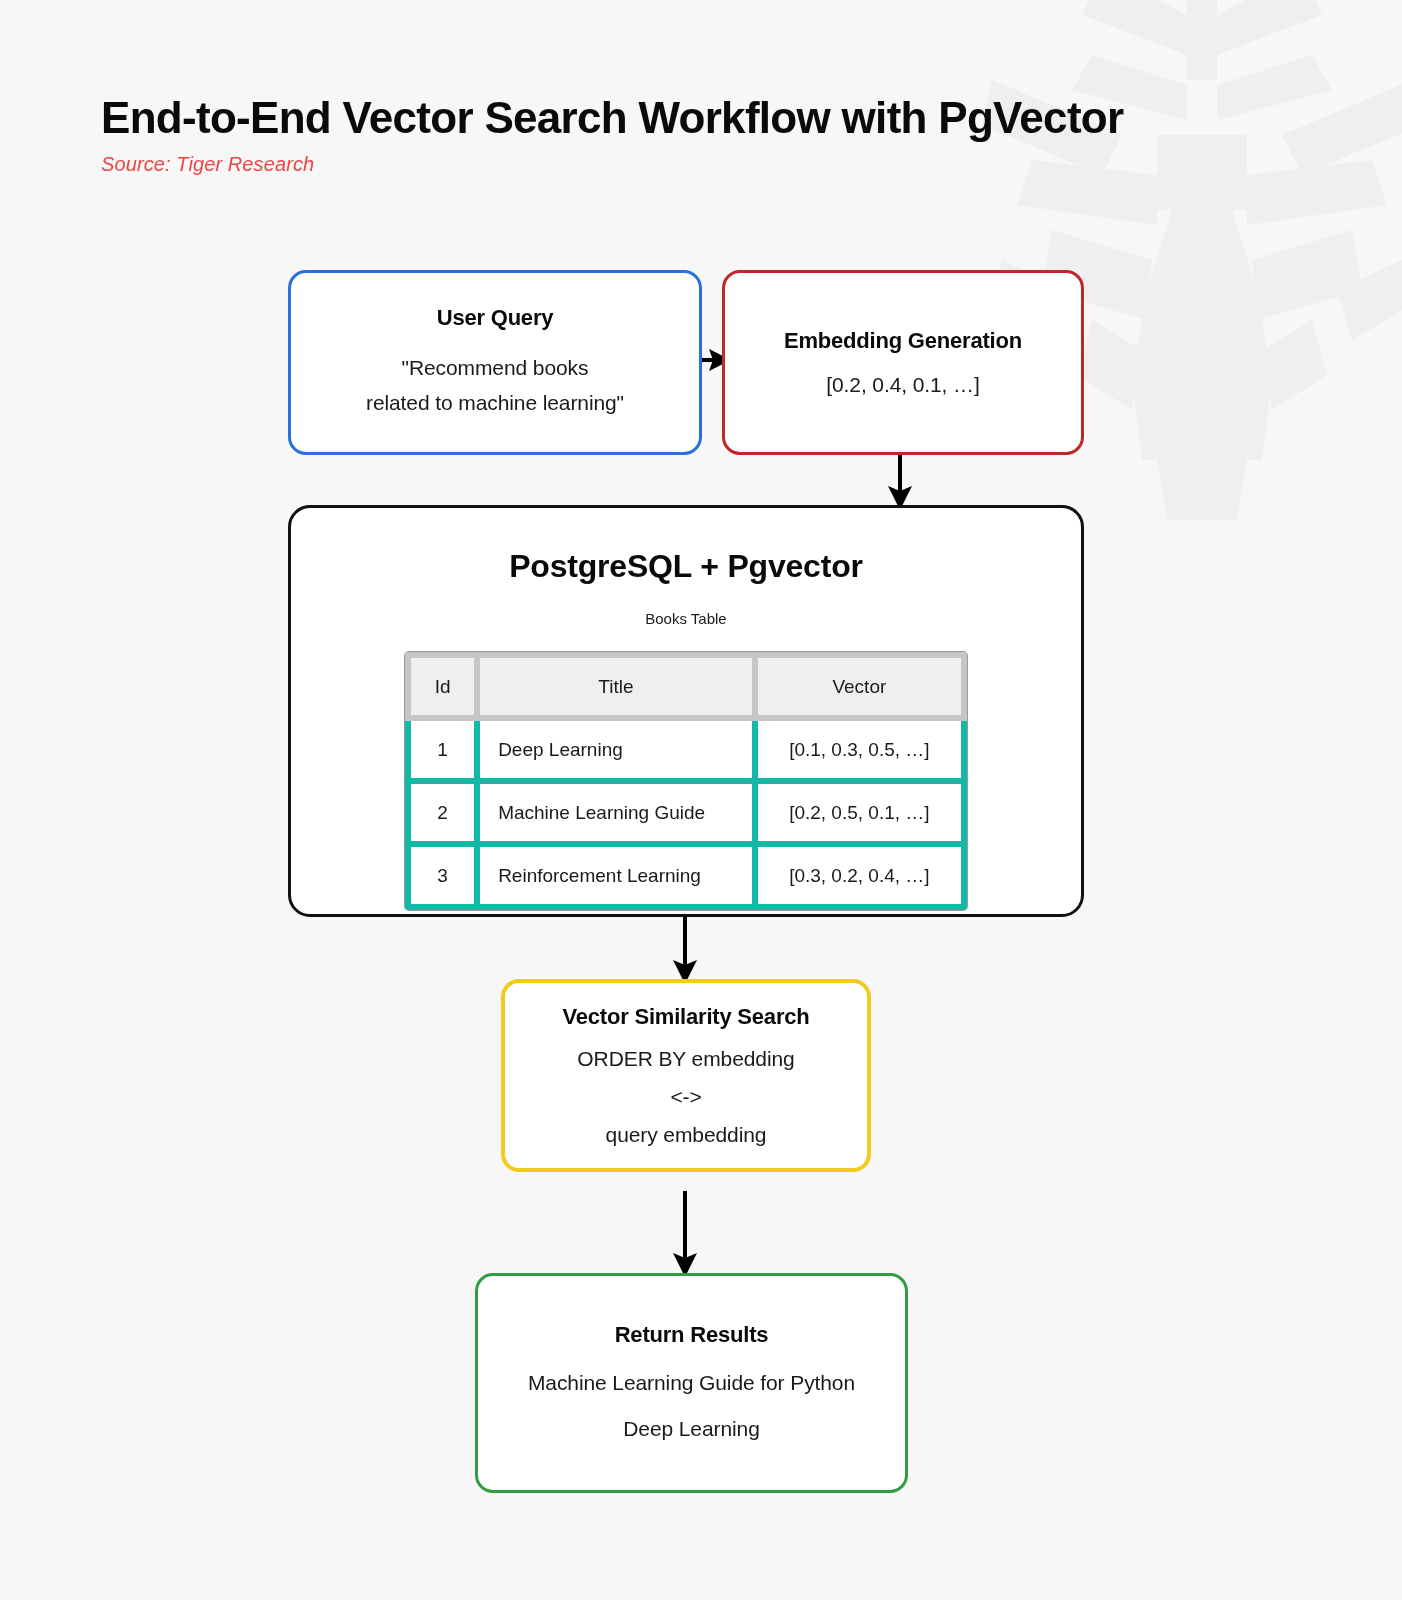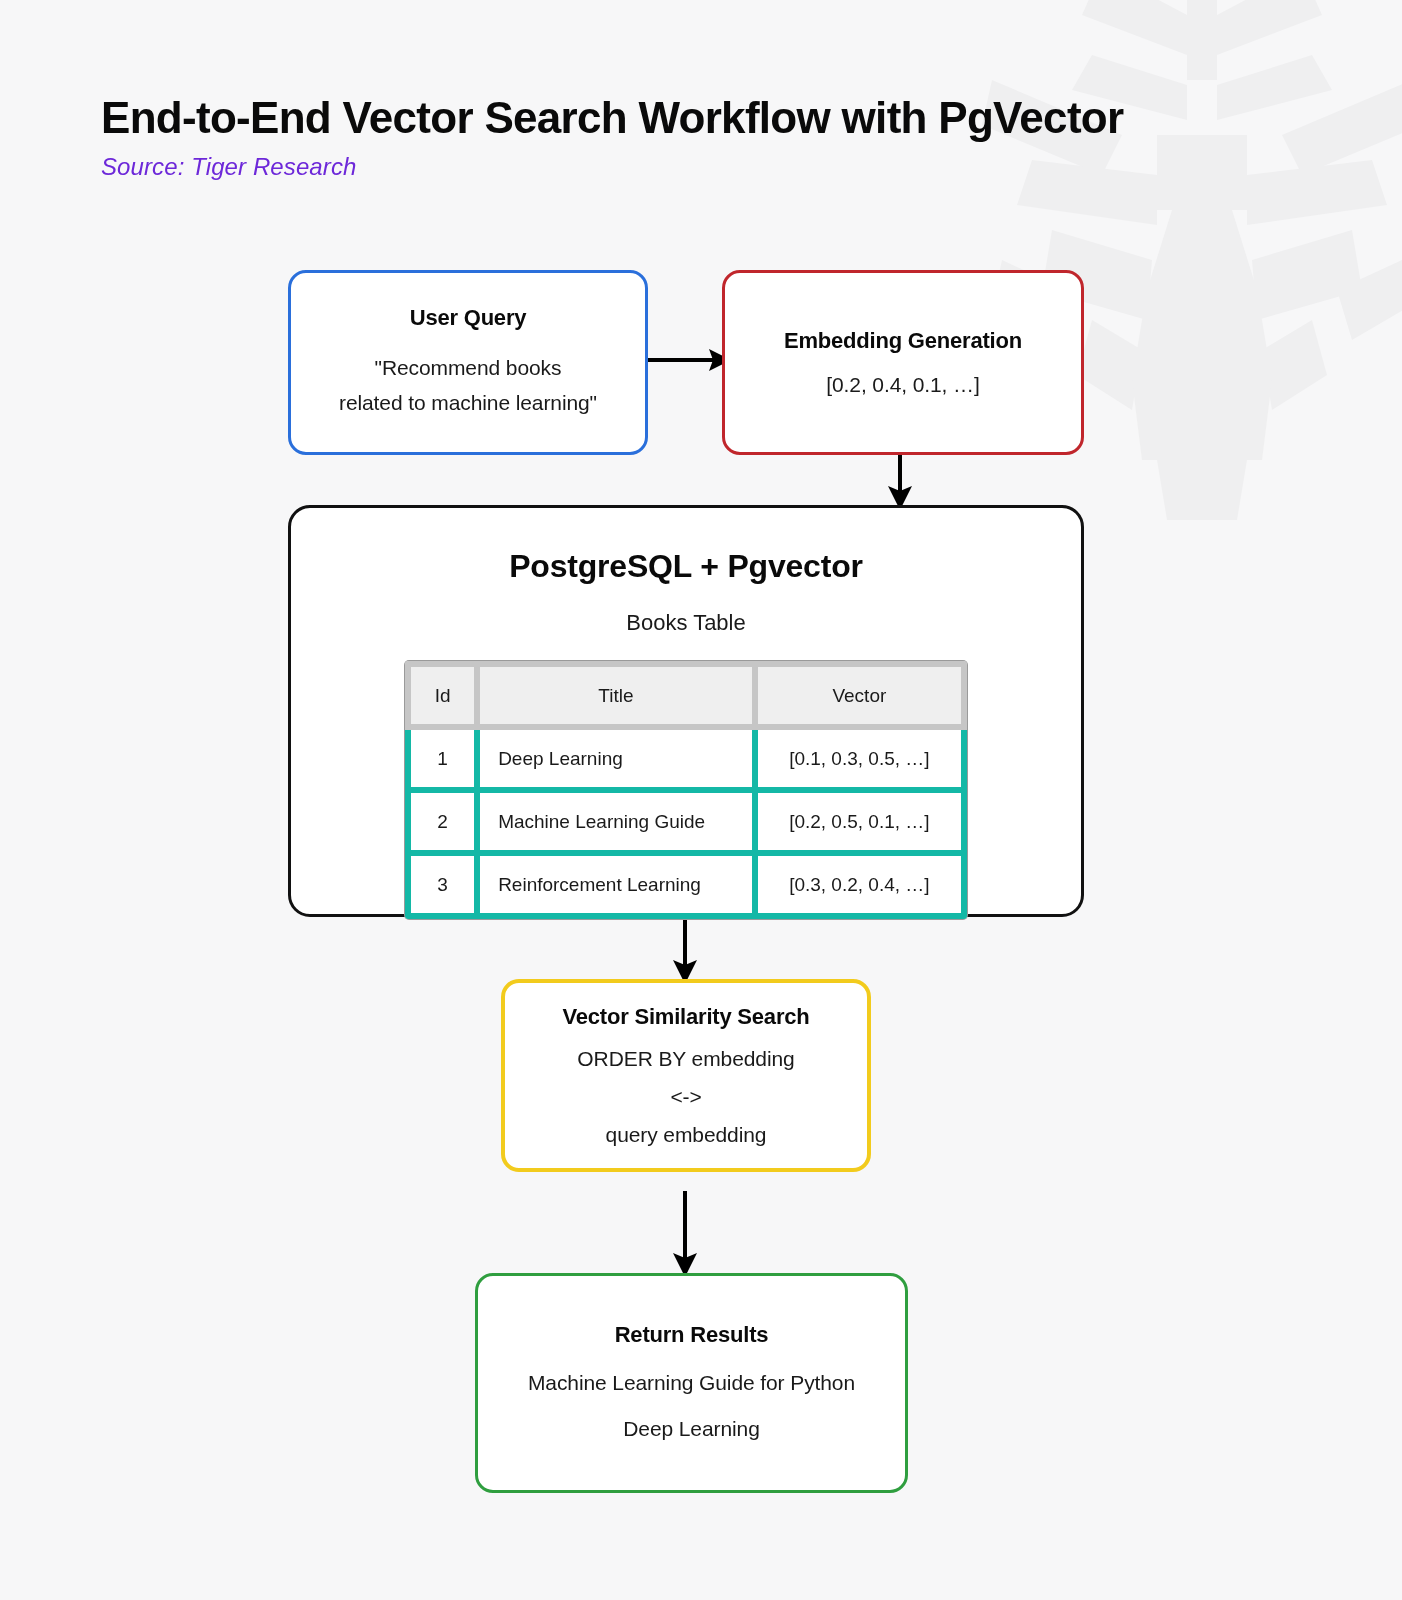--- a/index.html
+++ b/index.html
@@ -42,23 +42,23 @@
   #page-title {
     font-size: 44px;
     font-weight: bold;
     letter-spacing: -0.7px;
     color: #0a0a0a;
     white-space: nowrap;
     line-height: 1.16;
   }
   #page-source {
     margin-top: 10px;
-    font-size: 24px;
+    font-size: 20px;
     font-style: italic;
-    color: #6d28d9;
+    color: #ef4444;
     letter-spacing: 0.1px;
   }
 
   
   .node {
     position: absolute;
     background: #ffffff;
     border-style: solid;
     border-radius: 16px;
     z-index: 2;
@@ -75,21 +75,21 @@
     letter-spacing: -0.2px;
   }
   .node-line {
     font-size: 21px;
     color: #1a1a1a;
     letter-spacing: -0.1px;
   }
 
   
   #node-user-query {
-    left: 288px; top: 270px; width: 360px; height: 185px;
+    left: 288px; top: 270px; width: 414px; height: 185px;
     border-width: 3px; border-color: #2a6fdb; border-radius: 18px;
     padding: 0 18px;
   }
   #node-user-query .node-title { margin-bottom: 20px; }
   #node-user-query .node-line { line-height: 1.62; }
 
   #node-embedding {
     left: 722px; top: 270px; width: 362px; height: 185px;
     border-width: 3px; border-color: #c0262c; border-radius: 18px;
     padding: 0 18px;
@@ -98,21 +98,21 @@
 
   #node-postgres {
     left: 288px; top: 505px; width: 796px; height: 412px;
     border-width: 3px; border-color: #111111; border-radius: 22px;
     justify-content: flex-start;
     padding-top: 40px;
   }
   #node-postgres .node-title { font-size: 32px; }
   #pg-subtitle {
     margin-top: 25px;
-    font-size: 22px;
+    font-size: 15px;
     color: #1a1a1a;
   }
 
   #node-similarity {
     left: 501px; top: 979px; width: 370px; height: 193px;
     border-width: 4px; border-color: #f2cb1d; border-radius: 18px;
     padding: 0 14px;
   }
   #node-similarity .node-title { margin-bottom: 17px; }
   #node-similarity .node-line { margin-bottom: 14px; }

